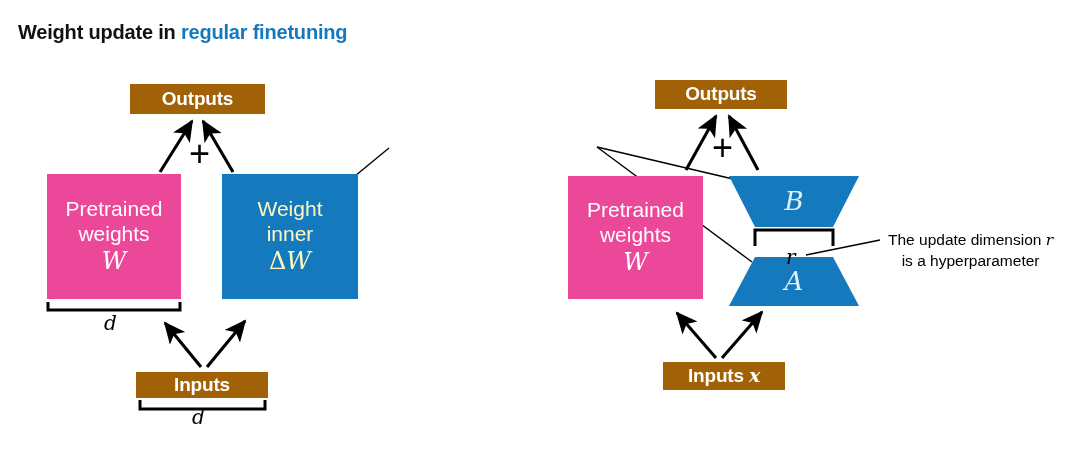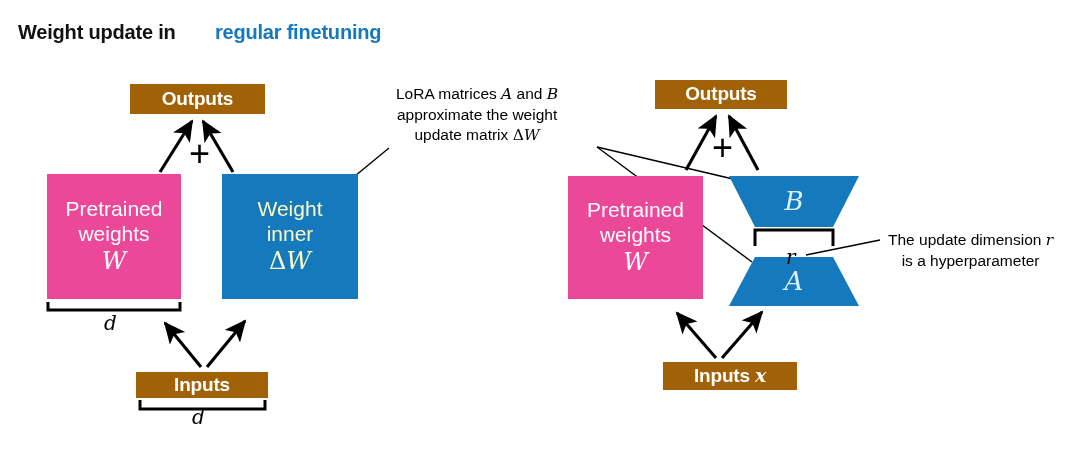--- a/index.html
+++ b/index.html
@@ -25,21 +25,21 @@
 
   
   .panel-title {
     position: absolute;
     font-size: 20px;
     font-weight: bold;
     color: #111111;
     letter-spacing: -0.2px;
     white-space: nowrap;
   }
-  .panel-title .accent { color: #1479bd; margin-left: 34px; }
+  .panel-title .accent { color: #1479bd; }
 
   #title-left  { left: 18px;  top: 21px; }
   #title-right { left: 594px; top: 21px; }
 
   
   #vector {
     position: absolute;
     left: 0; top: 0;
     width: 1080px;
     height: 454px;
@@ -93,21 +93,21 @@
 
   
   #outputs-left   { left: 130px; top: 84px;  width: 135px; height: 30px; }
   #pretrained-left{ left: 47px;  top: 174px; width: 134px; height: 125px; }
   #weightupd-left { left: 222px; top: 174px; width: 136px; height: 125px; }
   #inputs-left    { left: 136px; top: 372px; width: 132px; height: 26px; }
 
   
   #outputs-right   { left: 655px; top: 80px;  width: 132px; height: 29px; }
   #pretrained-right{ left: 568px; top: 176px; width: 135px; height: 123px; }
-  #inputs-right    { left: 663px; top: 362px; width: 134px; height: 28px; }
+  #inputs-right    { left: 663px; top: 362px; width: 122px; height: 28px; }
 
   
   .trap {
     position: absolute;
     background: #1479bd;
     display: flex;
     align-items: center;
     justify-content: center;
     color: #e8f4fc;
   }
@@ -244,25 +244,20 @@
   </div>
 
   <div class="dim-label" id="d-label-1">d</div>
 
   <div class="box box-black" id="inputs-left">
     <span>Inputs</span>
   </div>
 
   <div class="dim-label" id="d-label-2">d</div>
 
-  <div class="annotation" id="annot-lora">
-    <span class="ln"><span>LoRA matrices </span><span class="an-math">A</span><span> and </span><span class="an-math">B</span></span>
-    <span class="ln">approximate the weight</span>
-    <span class="ln"><span>update matrix </span><span class="an-math-up">Δ</span><span class="an-math">W</span></span>
-  </div>
 
   <div class="box box-black" id="outputs-right">
     <span>Outputs</span>
   </div>
 
   <div class="plus" id="plus-right">+</div>
 
   <div class="box box-gray" id="pretrained-right">
     <span>Pretrained</span>
     <span>weights</span>

